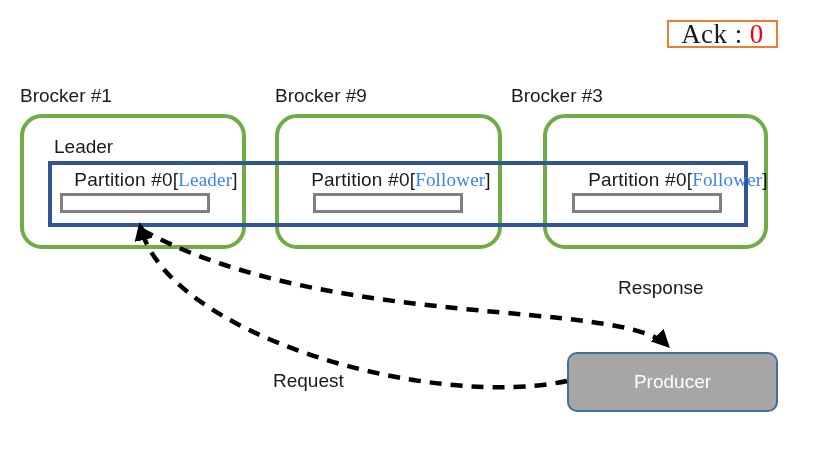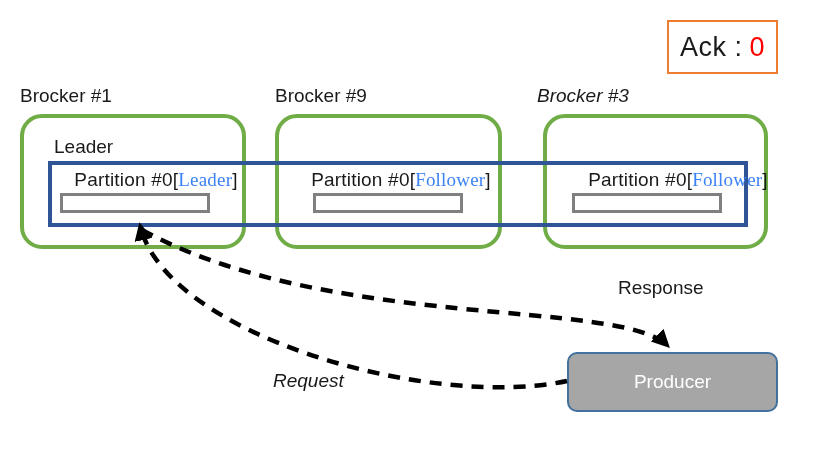--- a/index.html
+++ b/index.html
@@ -3,30 +3,30 @@
 <meta charset="utf-8">
 <style>
   html,body{margin:0;padding:0;background:#fff;}
   .stage{
     position:relative;width:815px;height:449px;background:#ffffff;overflow:hidden;
     font-family:"Liberation Sans","DejaVu Sans",sans-serif;color:#1a1a1a;
   }
   .abs{position:absolute;box-sizing:border-box;}
 
   
-  .ack-box{left:667px;top:20px;width:111px;height:54px;border:2px solid #ED7D31;
+  .ack-box{left:667px;top:20px;width:111px;height:28px;border:2px solid #ED7D31;
     display:flex;align-items:center;justify-content:center;gap:7px;
-    font-size:27px;letter-spacing:0.5px;background:#fff;}
+    font-size:27px;letter-spacing:0.5px;background:#fff;font-family:Liberation Serif, serif;}
   .ack-box .ack-val{color:#FF0000;}
 
   
   .broker-label{top:85px;height:22px;font-size:19px;text-align:left;white-space:nowrap;}
   .bl1{left:20px;width:226px;}
   .bl2{left:275px;width:227px;}
-  .bl3{left:537px;width:225px;font-style:italic;}
+  .bl3{left:511px;width:225px;}
 
   
   .broker-box{top:114px;height:135px;border:4px solid #70AD47;border-radius:22px;background:transparent;}
   .bb1{left:20px;width:226px;}
   .bb2{left:275px;width:227px;}
   .bb3{left:543px;width:225px;}
 
   
   .topic-label{left:54px;top:136px;font-size:19px;}
   .topic-box{left:48px;top:161px;width:700px;height:66px;border:4px solid #2F5597;background:transparent;z-index:2;}
@@ -44,21 +44,21 @@
   .sl2{left:313px;width:150px;}
   .sl3{left:572px;width:150px;}
 
   
   .producer{left:567px;top:352px;width:211px;height:60px;background:#A6A6A6;
     border:2px solid #41719C;border-radius:10px;display:flex;align-items:center;justify-content:center;
     color:#ffffff;font-size:19px;z-index:4;}
 
   
   .flow-label{font-size:19px;white-space:nowrap;z-index:6;}
-  .req-label{left:273px;top:370px;font-style:italic;}
+  .req-label{left:273px;top:370px;}
   .res-label{left:618px;top:277px;}
 
   
   .arrows{left:0;top:0;width:815px;height:449px;z-index:5;pointer-events:none;}
 </style>
 </head>
 <body>
 
 <div class="stage">
 

